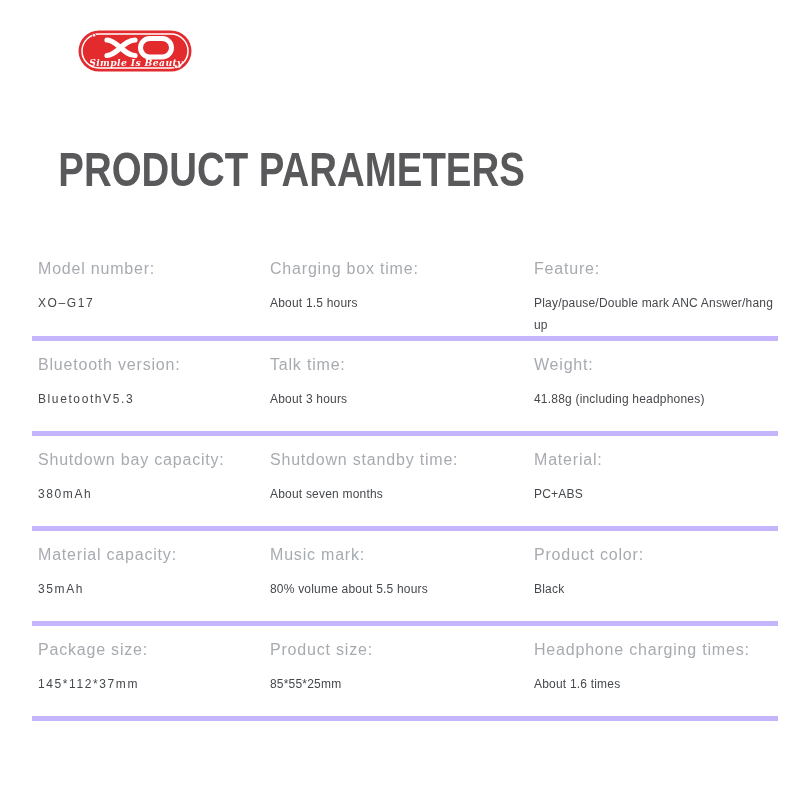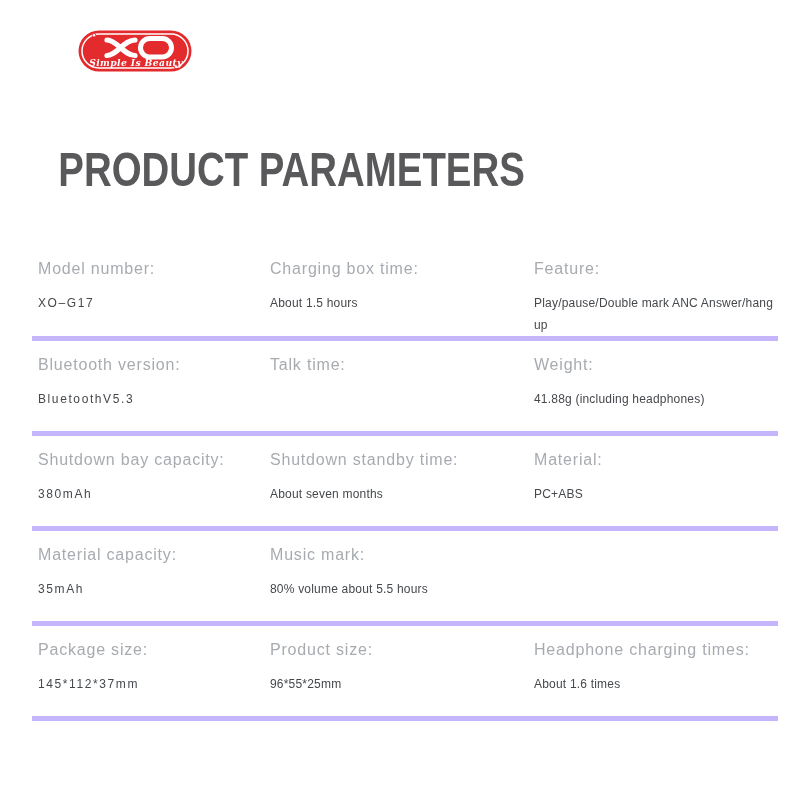--- a/index.html
+++ b/index.html
@@ -75,20 +75,21 @@
       </div>
     </div>
 
     <div class="spec-row">
       <div class="spec-cell c1">
         <div class="spec-label">Bluetooth version:</div>
         <div class="spec-value">BluetoothV5.3</div>
       </div>
       <div class="spec-cell c2">
         <div class="spec-label">Talk time:</div>
+        <div class="spec-value">About 3 hours</div>
       </div>
       <div class="spec-cell c3">
         <div class="spec-label">Weight:</div>
         <div class="spec-value">41.88g (including headphones)</div>
       </div>
     </div>
 
     <div class="spec-row">
       <div class="spec-cell c1">
         <div class="spec-label">Shutdown bay capacity:</div>
@@ -106,30 +107,34 @@
 
     <div class="spec-row">
       <div class="spec-cell c1">
         <div class="spec-label">Material capacity:</div>
         <div class="spec-value">35mAh</div>
       </div>
       <div class="spec-cell c2">
         <div class="spec-label">Music mark:</div>
         <div class="spec-value">80% volume about 5.5 hours</div>
       </div>
+      <div class="spec-cell c3">
+        <div class="spec-label">Product color:</div>
+        <div class="spec-value">Black</div>
+      </div>
     </div>
 
     <div class="spec-row">
       <div class="spec-cell c1">
         <div class="spec-label">Package size:</div>
         <div class="spec-value">145*112*37mm</div>
       </div>
       <div class="spec-cell c2">
         <div class="spec-label">Product size:</div>
-        <div class="spec-value">96*55*25mm</div>
+        <div class="spec-value">85*55*25mm</div>
       </div>
       <div class="spec-cell c3">
         <div class="spec-label">Headphone charging times:</div>
         <div class="spec-value">About 1.6 times</div>
       </div>
     </div>
 
   </div>
 </div>
 

